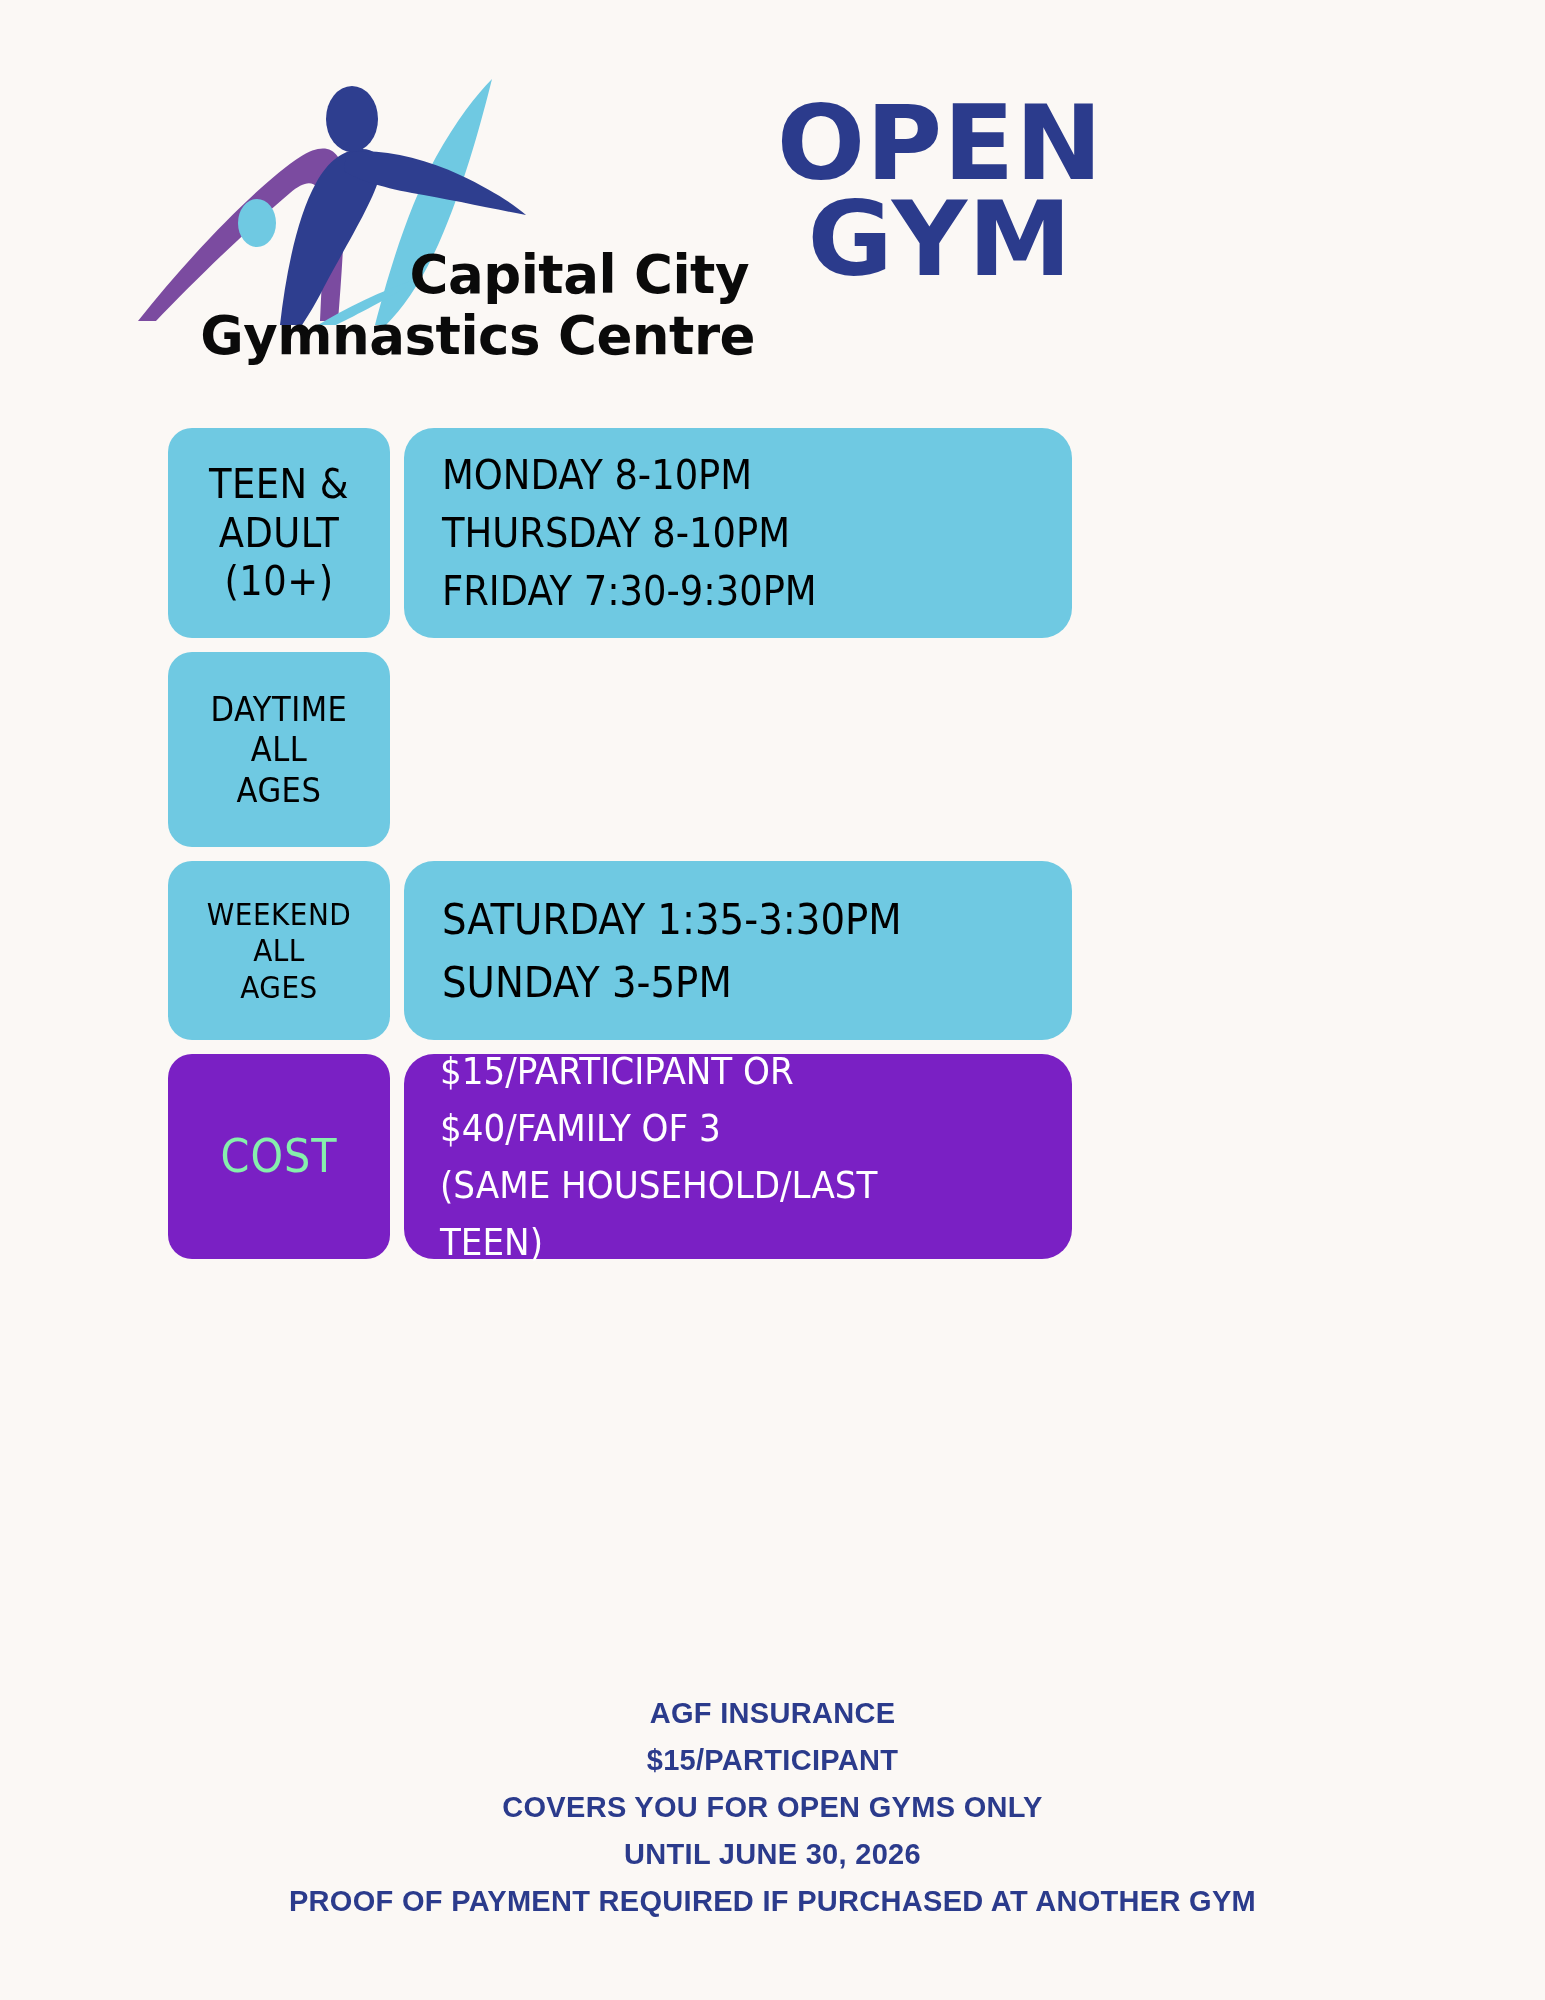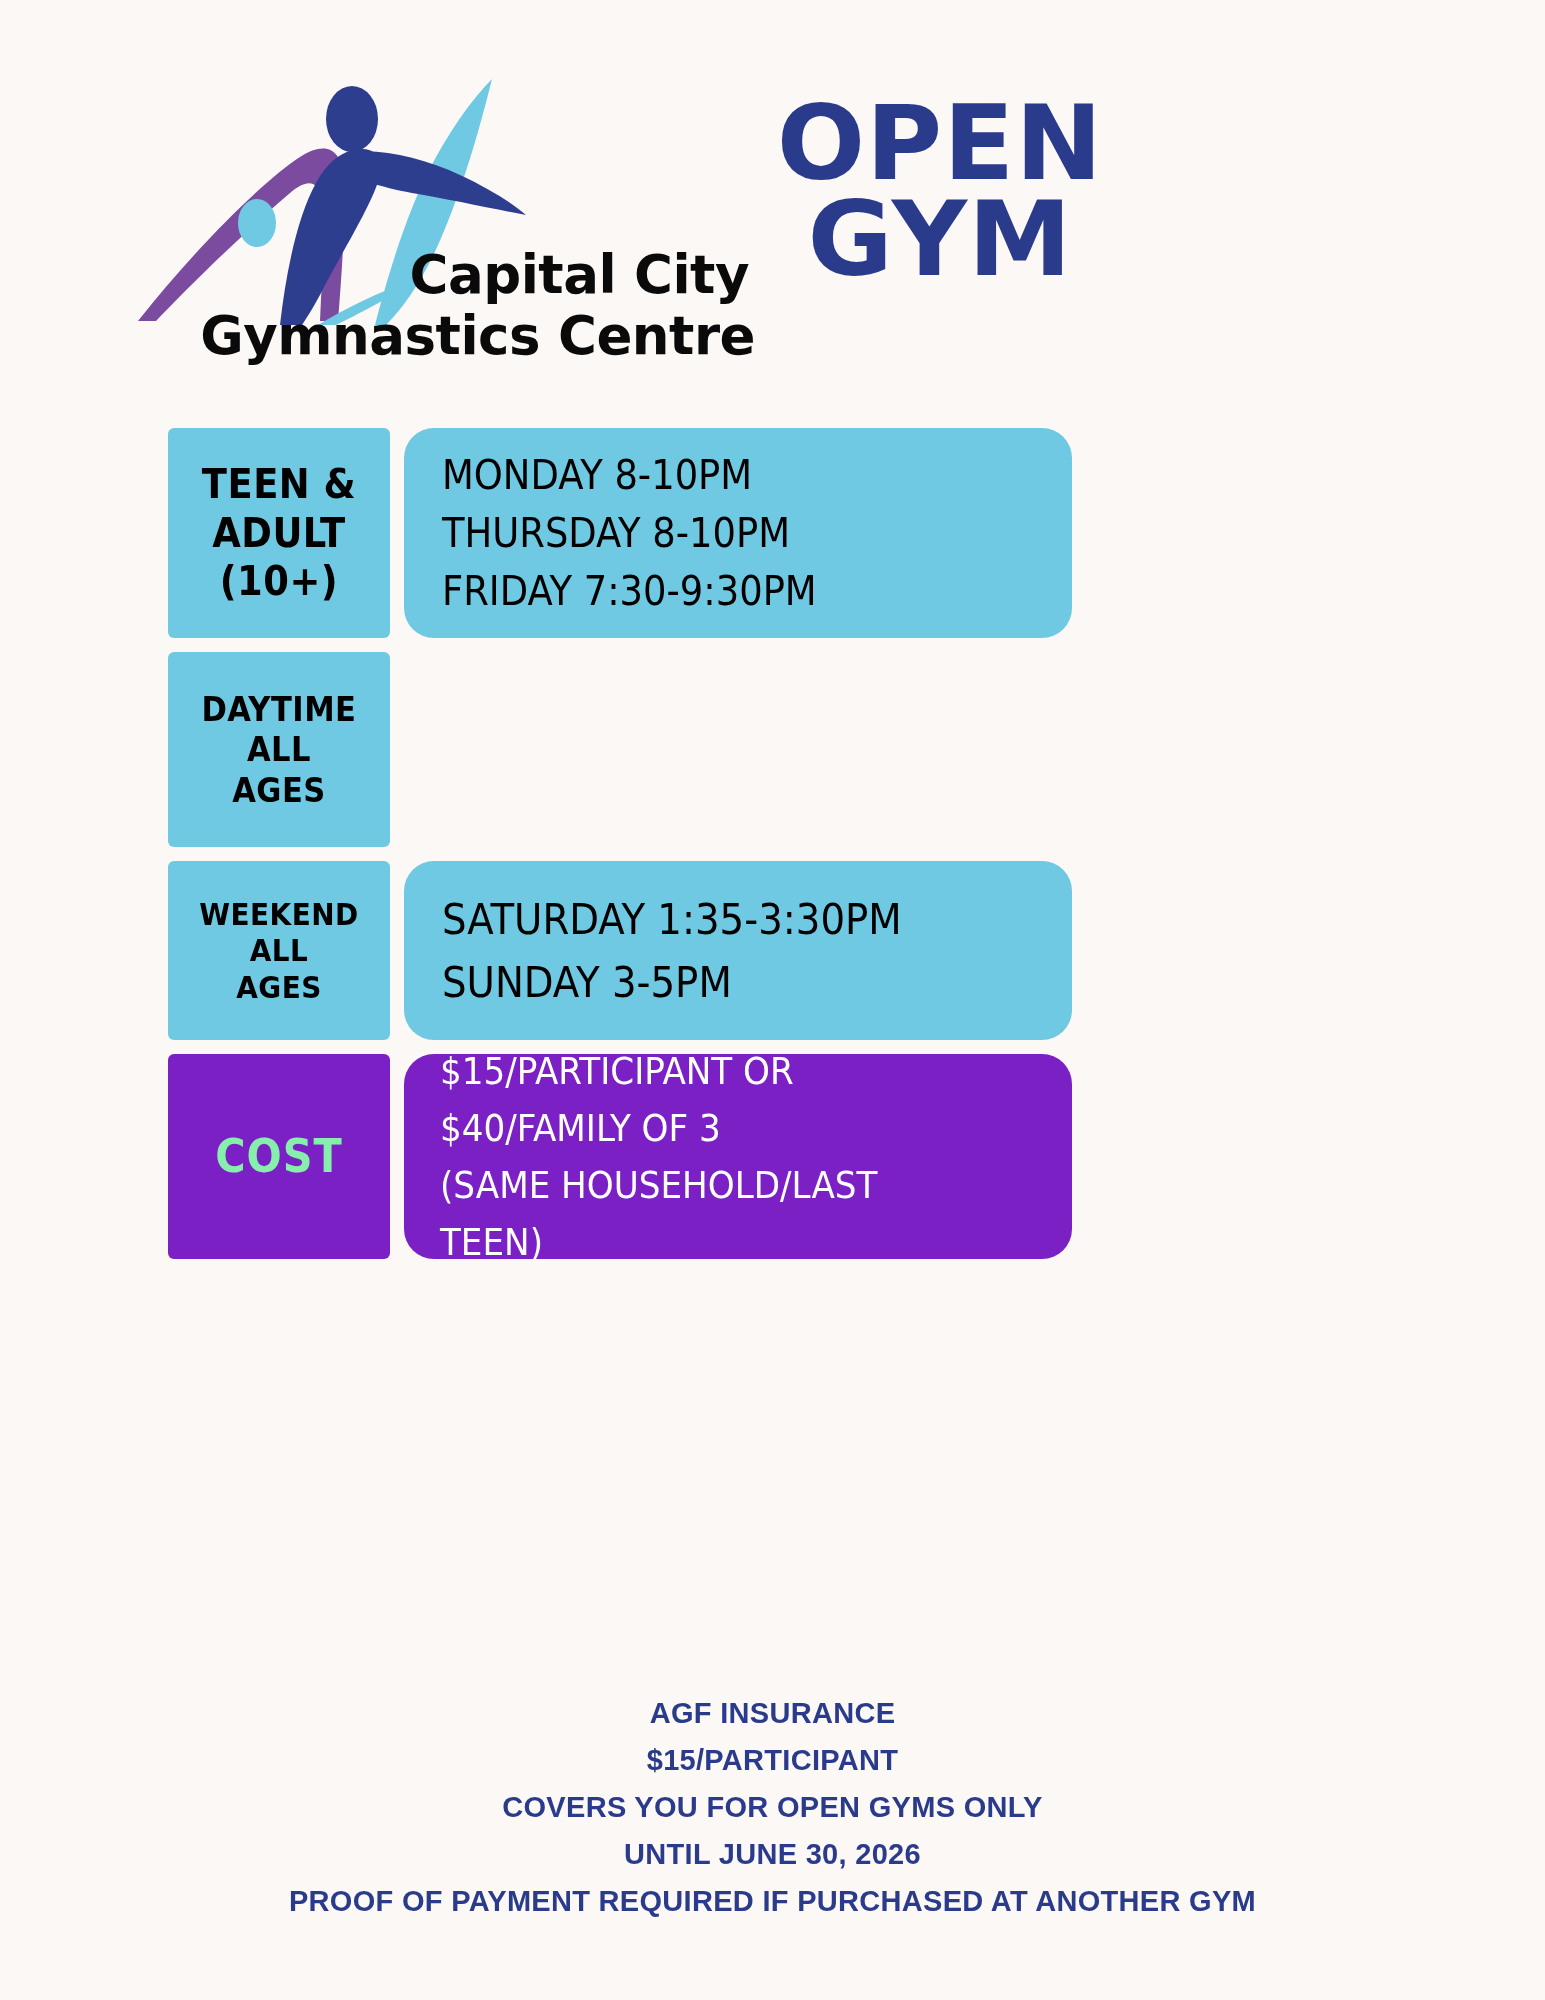--- a/index.html
+++ b/index.html
@@ -41,25 +41,25 @@
   #open-gym .og-line { display:block; }
 
   
   #schedule { position:absolute; left:168px; top:428px; width:904px; }
 
   .row { display:flex; align-items:stretch; margin-bottom:14px; }
   .row:last-child { margin-bottom:0; }
 
   .cell-label {
     width:222px; flex:0 0 222px;
-    border-radius:6px;
+    border-radius:24px;
     display:flex; align-items:center; justify-content:center;
     text-align:center;
     font-family:"DejaVu Sans Condensed","DejaVu Sans", sans-serif;
-    font-weight:700;
+    font-weight:400;
     color:#000;
     line-height:1.18;
     padding:10px 6px;
   }
   .cell-value {
     flex:1 1 auto;
     margin-left:14px;
     border-radius:30px;
     display:flex; flex-direction:column; justify-content:center;
     color:#000;

